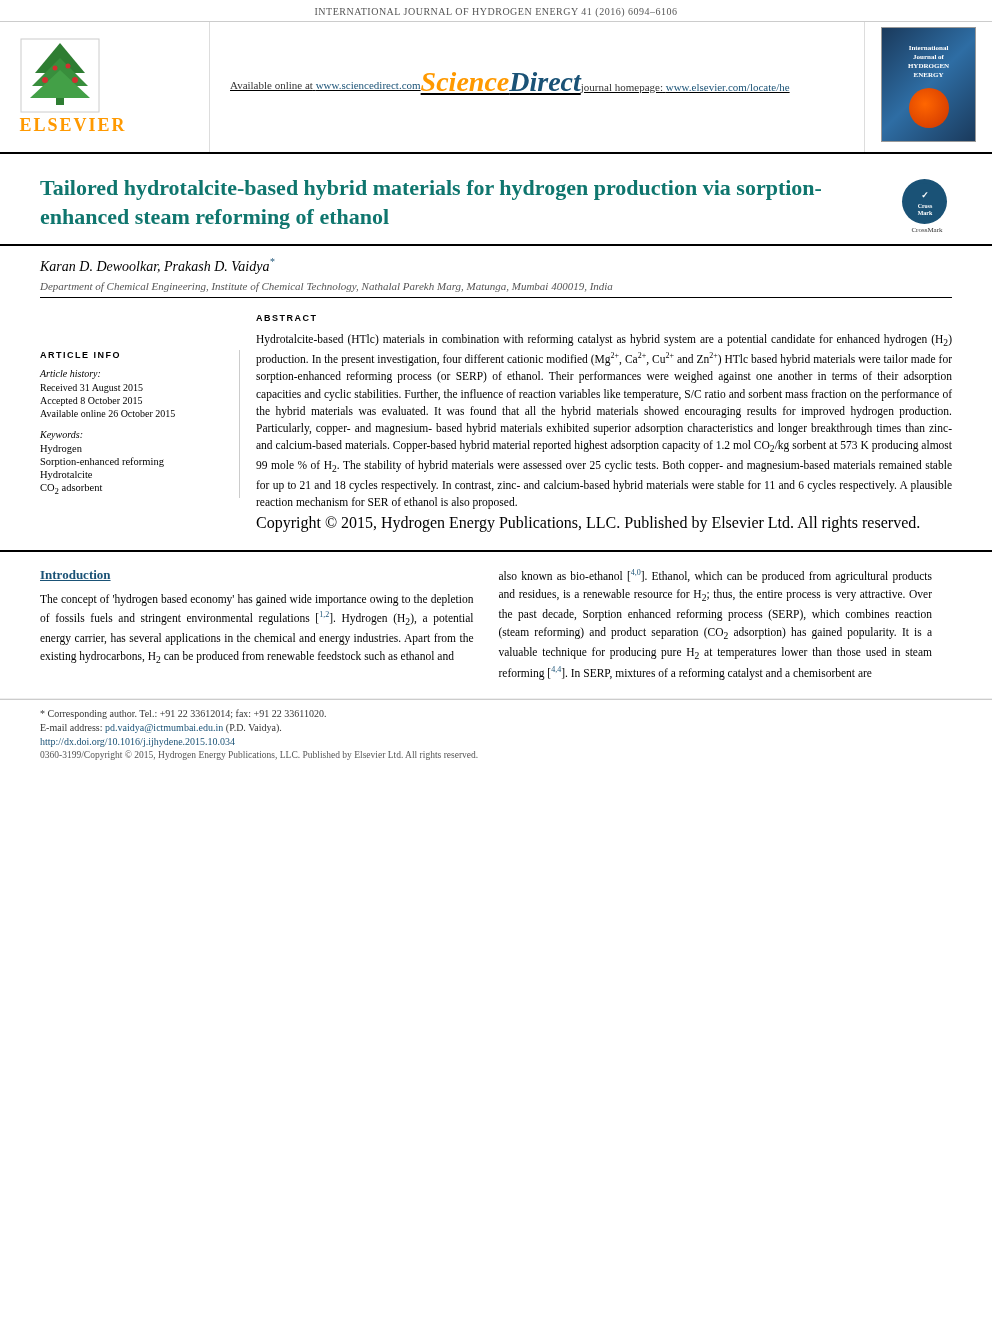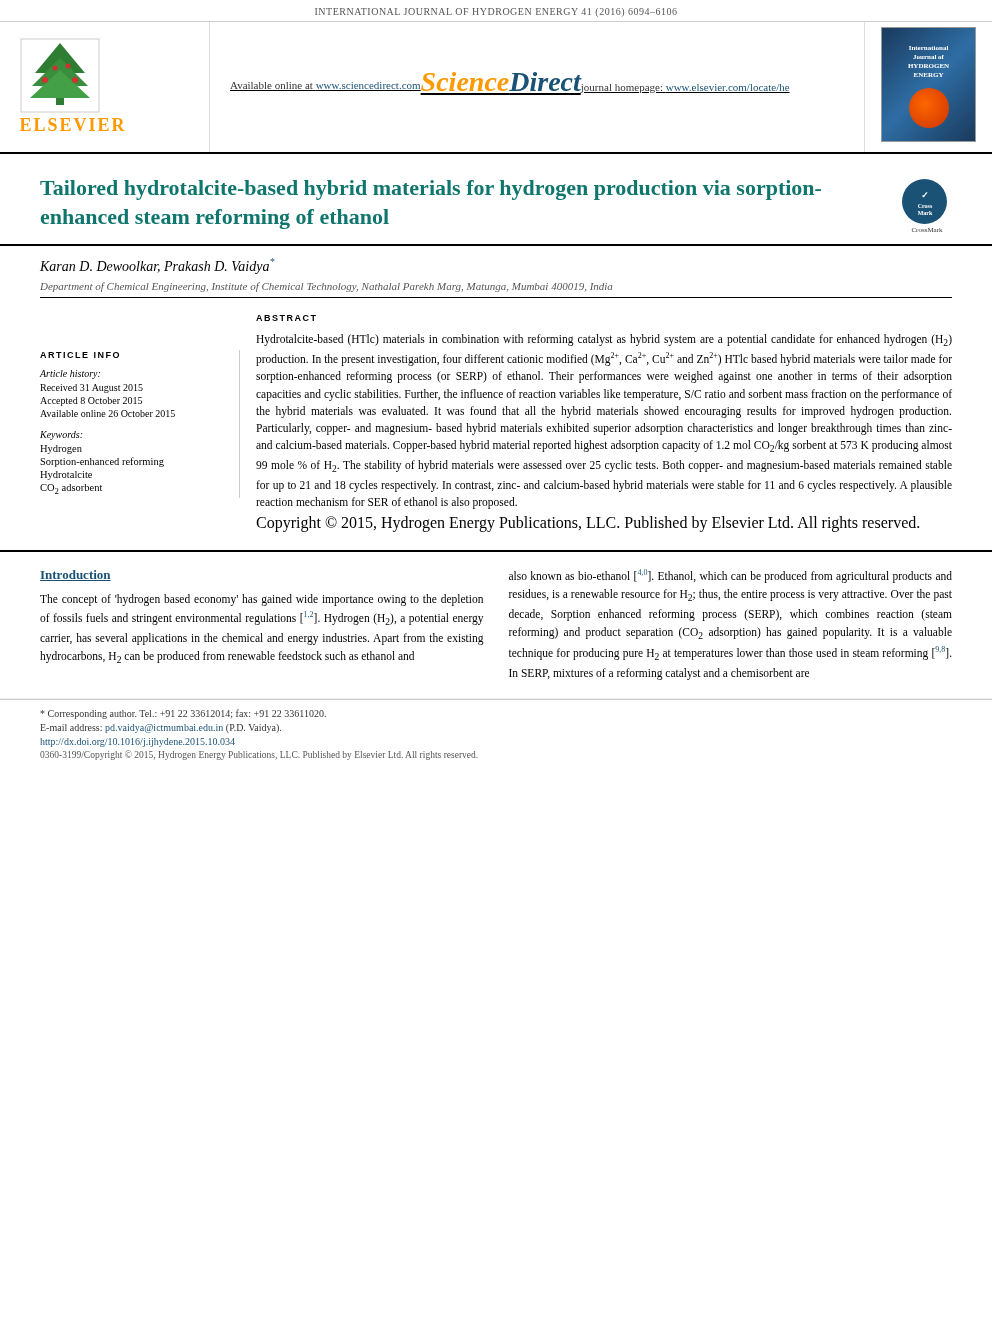--- a/index.html
+++ b/index.html
@@ -264,21 +264,21 @@
       font-size: 8px;
     }
     .copyright-text {
       font-size: 16px;
       line-height: 1.5;
       color: #000;
     }
 
     
     .intro-section {
-      padding: 15px 40px 15px 40px;
+      padding: 15px 60px 15px 40px;
       border-bottom: 1px solid #eee;
     }
     .intro-columns {
       display: flex;
       gap: 25px;
     }
     .intro-left, .intro-right {
       flex: 1;
     }
     .section-heading {
@@ -466,21 +466,21 @@
     </div>
 
     <div class="intro-right">
       <p class="body-text">
         also known as bio-ethanol [<sup>4,0</sup>]. Ethanol, which can be produced from agricultural products and residues, is a renewable
         resource for H<sub>2</sub>; thus, the entire process is very attractive. Over
         the past decade, Sorption enhanced reforming process (SERP),
         which combines reaction (steam reforming) and product
         separation (CO<sub>2</sub> adsorption) has gained popularity. It is a
         valuable technique for producing pure H<sub>2</sub> at temperatures
-        lower than those used in steam reforming [<sup>9,8</sup>]. In SERP,
+        lower than those used in steam reforming [<sup>4,4</sup>]. In SERP,
         mixtures of a reforming catalyst and a chemisorbent are
       </p>
     </div>
 
   </div>
 </div>
 
 <div class="page-footer">
   <div class="footer-note">
     <span>* Corresponding author. Tel.: +91 22 33612014; fax: +91 22 33611020.</span>

